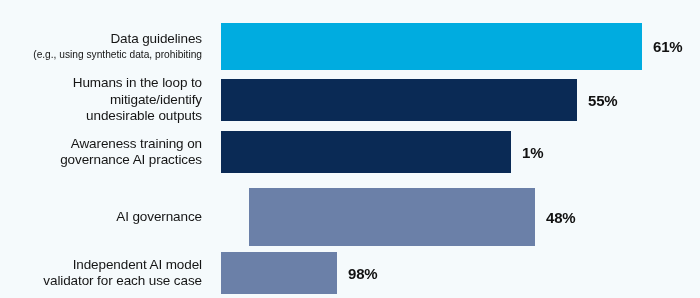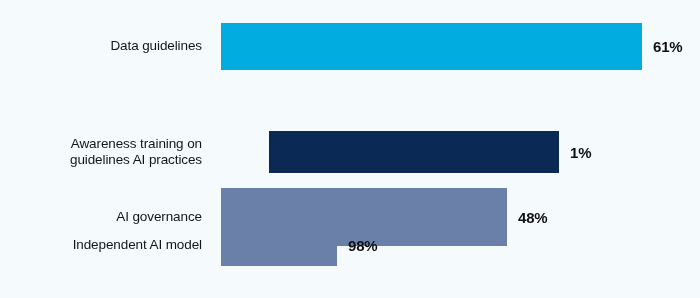--- a/index.html
+++ b/index.html
@@ -81,52 +81,65 @@
   }
 </style>
 </head>
 <body>
 
 <div id="chart-root">
 
   <div class="bar-row" style="top:23px; height:47px;">
     <div class="cat-label">
       <span class="cat-main">Data guidelines</span>
+      <span class="cat-sub">(e.g., using synthetic data, prohibiting</span>
     </div>
     <div class="bar-area">
       <div class="bar" style="width:421px; background:#00ace0;"></div>
       <span class="bar-value">61%</span>
     </div>
   </div>
 
+  <div class="bar-row" style="top:79px; height:42px;">
+    <div class="cat-label">
+      <span class="cat-main">Humans in the loop to</span>
+      <span class="cat-main">mitigate/identify</span>
+      <span class="cat-main">undesirable outputs</span>
+    </div>
+    <div class="bar-area">
+      <div class="bar" style="width:356px; background:#0a2a55;"></div>
+      <span class="bar-value">55%</span>
+    </div>
+  </div>
 
-  <div class="bar-row" style="top:131px; height:42px;gap:48px;">
+  <div class="bar-row" style="top:131px; height:42px;">
     <div class="cat-label">
       <span class="cat-main">Awareness training on</span>
-      <span class="cat-main">guidelines AI practices</span>
+      <span class="cat-main">governance AI practices</span>
     </div>
     <div class="bar-area">
       <div class="bar" style="width:290px; background:#0a2a55;"></div>
       <span class="bar-value">1%</span>
     </div>
   </div>
 
-  <div class="bar-row" style="top:188px; height:58px;">
+  <div class="bar-row" style="top:188px; height:58px;gap:28px;">
     <div class="cat-label">
       <span class="cat-main">AI governance</span>
     </div>
     <div class="bar-area">
       <div class="bar" style="width:286px; background:#6b80a8;"></div>
       <span class="bar-value">48%</span>
     </div>
   </div>
 
-  <div class="bar-row" style="top:224px; height:42px;">
+  <div class="bar-row" style="top:252px; height:42px;">
     <div class="cat-label">
       <span class="cat-main">Independent AI model</span>
+      <span class="cat-main">validator for each use case</span>
     </div>
     <div class="bar-area">
       <div class="bar" style="width:116px; background:#6b80a8;"></div>
       <span class="bar-value">98%</span>
     </div>
   </div>
 
 </div>
 
 </body></html>

